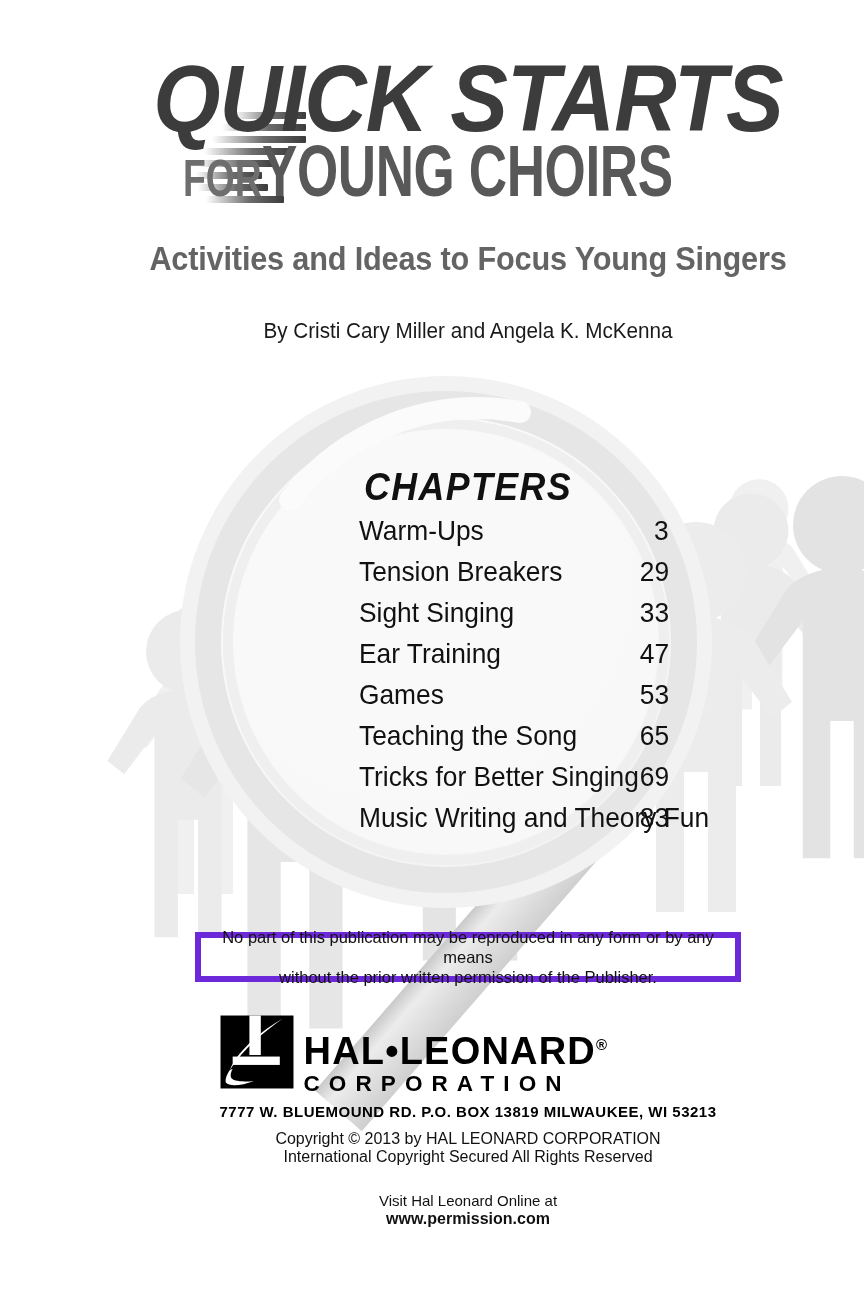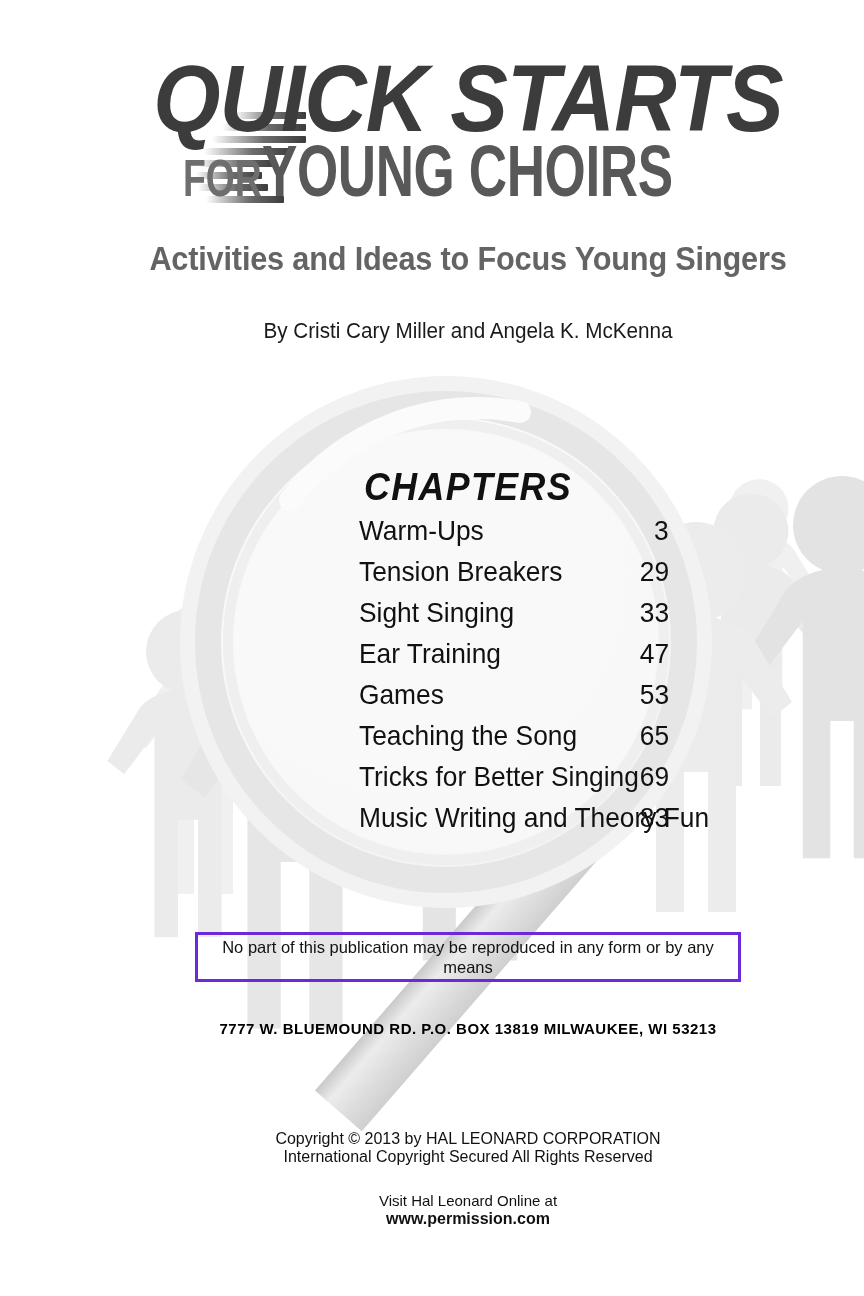--- a/index.html
+++ b/index.html
@@ -181,21 +181,21 @@
     transform-origin: right center;
   }
 
   
   .notice-box {
     position: absolute;
     left: 159px;
     top: 932px;
     width: 546px;
     height: 50px;
-    border: 3px solid #6d28d9;
+    border: 6px solid #6d28d9;
     background: transparent;
     box-sizing: border-box;
     display: flex;
     align-items: center;
     justify-content: flex-end;
   }
   .notice-text {
     font-family: "Liberation Sans", sans-serif;
     font-size: 16.5px;
     line-height: 20px;
@@ -470,25 +470,50 @@
       <div class="chapter-row">
         <span class="chapter-name">Music Writing and Theory Fun</span>
         <span class="chapter-page">83</span>
       </div>
 
     </div>
 
     <div class="notice-box">
       <div class="notice-text">
         <span>No part of this publication may be reproduced in any form or by any means</span><br>
+        <span>without the prior written permission of the Publisher.</span>
       </div>
     </div>
 
     <div class="logo-block">
       <div class="logo-inner">
+        <div class="logo-row">
+
+          <svg class="logo-mark" viewBox="0 0 100 100" xmlns="http://www.w3.org/2000/svg">
+            <rect x="2" y="2" width="96" height="96" fill="#000000"></rect>
+
+            <rect x="40" y="2" width="15" height="52" fill="#ffffff"></rect>
+            <rect x="18" y="56" width="62" height="11" fill="#ffffff"></rect>
+
+            <path d="M 84 6
+                     C 56 26, 30 48, 14 74
+                     C 22 54, 46 28, 84 6 Z" fill="#ffffff"></path>
+            <path d="M 14 74
+                     C 10 80, 8 86, 9 90
+                     C 14 96, 30 94, 46 88
+                     C 30 90, 18 88, 16 84
+                     C 15 81, 15 78, 18 72 Z" fill="#ffffff"></path>
+            <path d="M 46 88 C 58 84, 72 78, 84 72 L 84 84 C 70 88, 56 90, 46 88 Z" fill="#000000"></path>
+          </svg>
+
+          <div class="logo-words">
+            <div class="logo-hal"><span>HAL•LEONARD</span><span class="logo-reg">®</span></div>
+            <div class="logo-corp">CORPORATION</div>
+          </div>
+        </div>
 
         <div class="logo-address">7777 W. BLUEMOUND RD. P.O. BOX 13819 MILWAUKEE, WI 53213</div>
       </div>
     </div>
 
     <div class="copyright">
       <div>Copyright © 2013 by HAL LEONARD CORPORATION</div>
       <div>International Copyright Secured    All Rights Reserved</div>
     </div>
 

